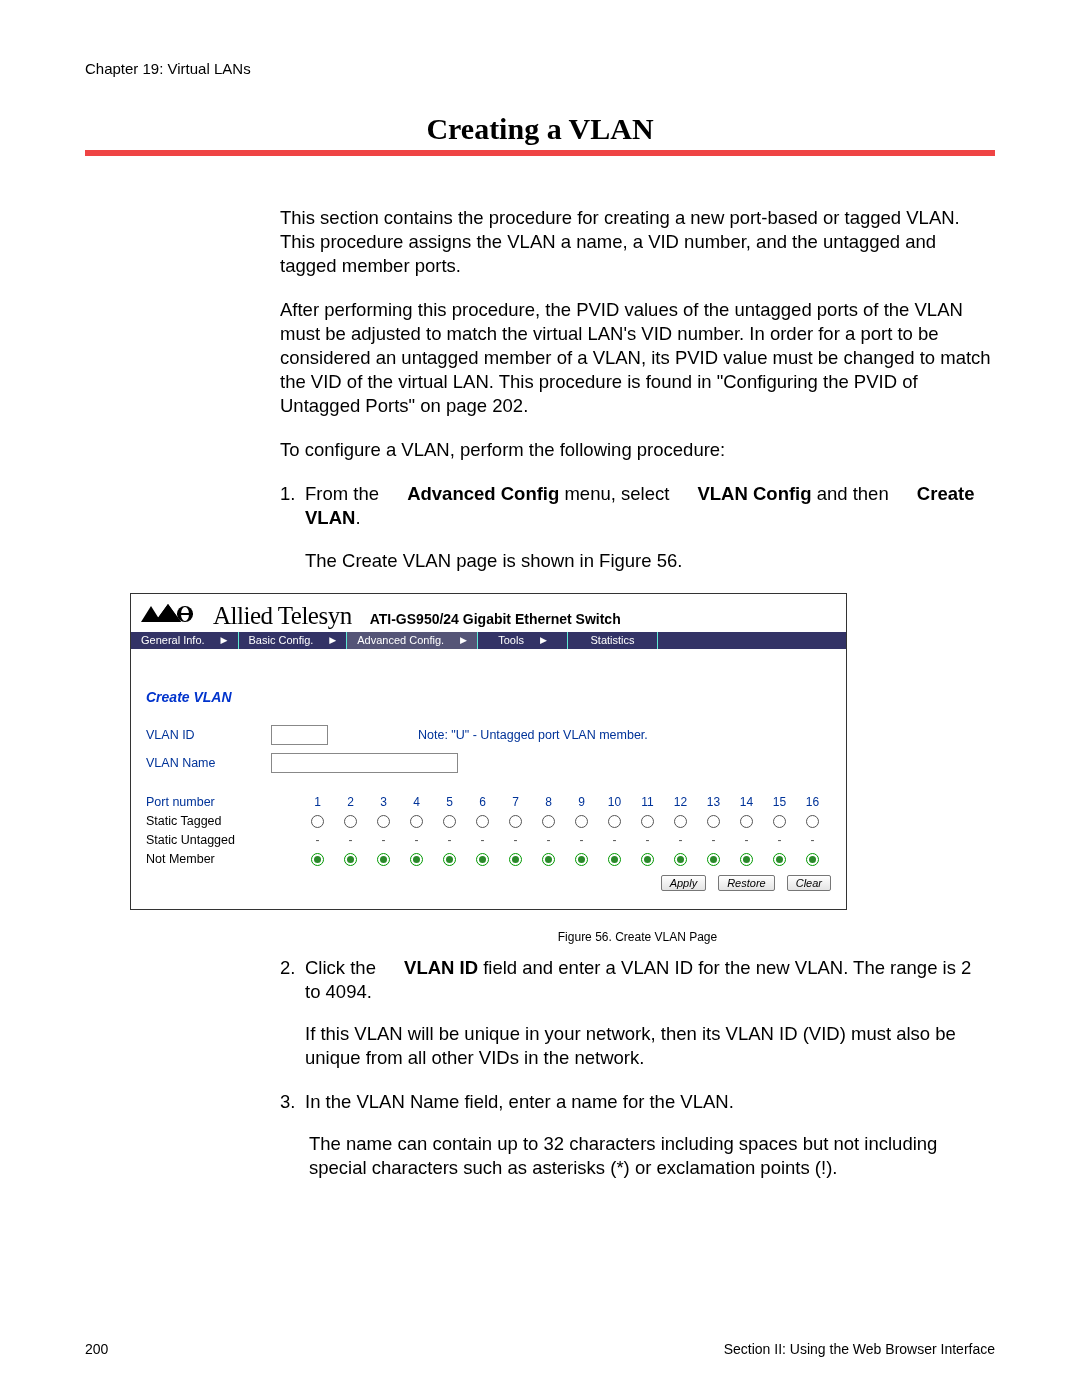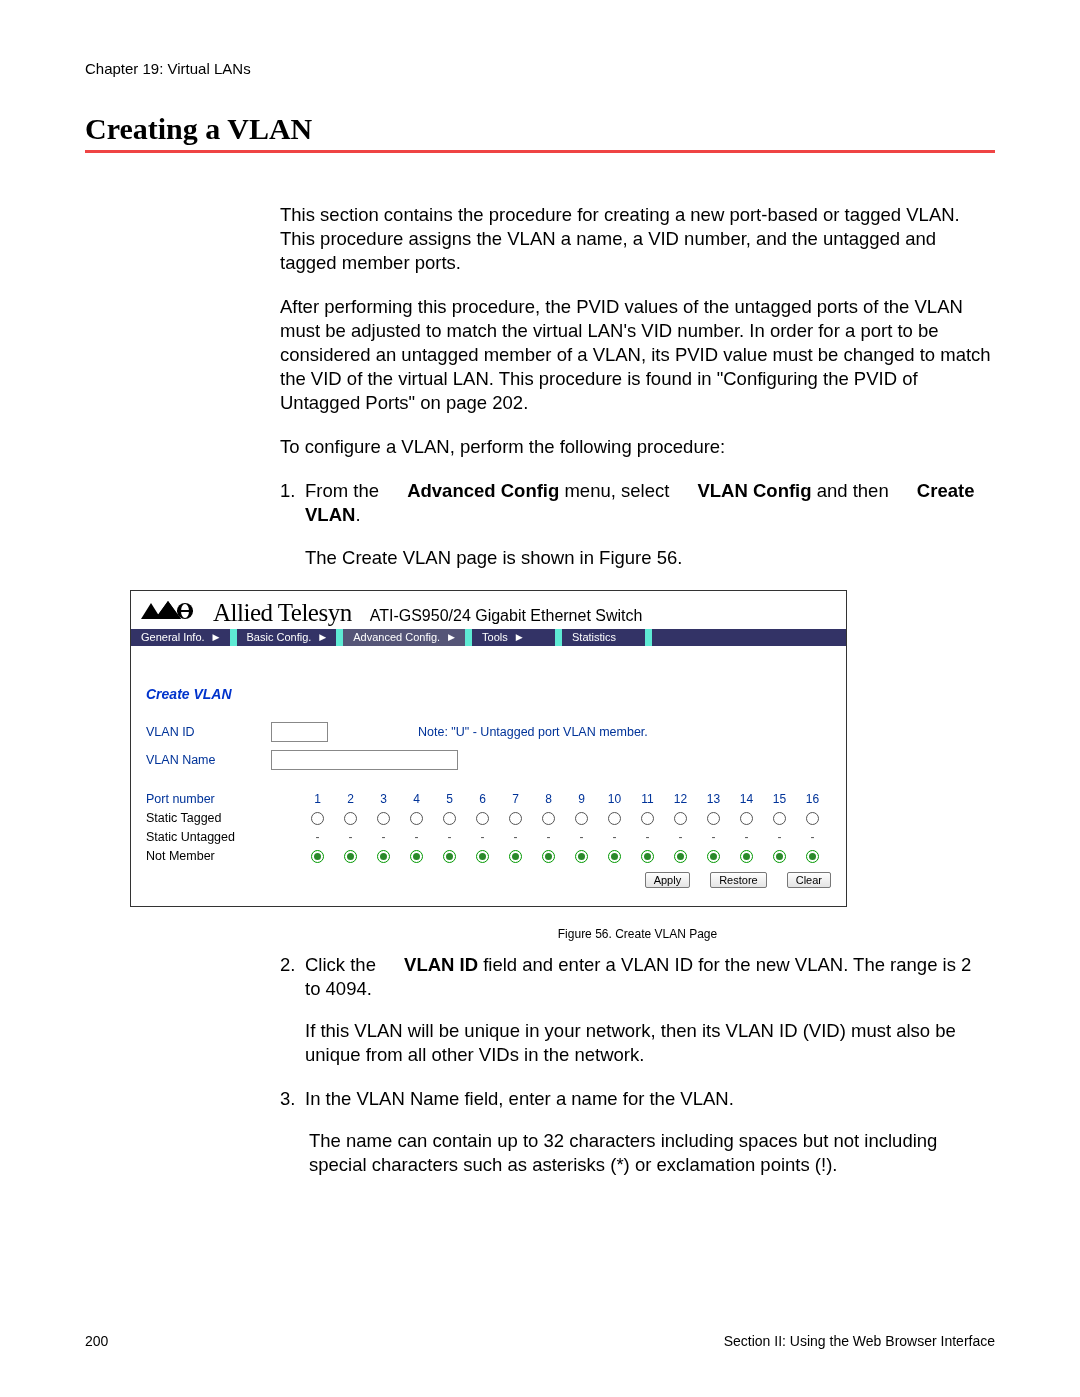--- a/index.html
+++ b/index.html
@@ -18,23 +18,24 @@
   }
   .chapter-header {
     font-size: 15px;
     color: #000;
     margin-bottom: 35px;
   }
   .section-title {
     font-family: "Times New Roman", Times, serif;
     font-size: 30px;
     font-weight: bold;
-    border-bottom: 3px solid #ef4444;
+    border-bottom: 6px solid #ef4444;
     padding-bottom: 4px;
     margin-bottom: 50px;
+    text-align: center;
   }
   .body-text {
     margin-left: 195px;
     font-size: 18.5px;
     line-height: 1.3;
   }
   .body-text p {
     margin: 0 0 20px 0;
   }
   .step {
@@ -68,41 +69,41 @@
   }
   .logo-svg { flex-shrink:0; }
   .brand {
     font-family: "Times New Roman", serif;
     font-size: 25px;
     font-weight: 500;
     letter-spacing: -0.5px;
   }
   .model {
     font-family: Arial, sans-serif;
-    font-size: 16px;
-    font-weight: normal;
+    font-size: 14px;
+    font-weight: bold;
   }
   .menu-bar {
     display: flex;
     background: #336;
     color: #fff;
     font-size: 11px;
     height: 17px;
     align-items: center;
   }
   .menu-item {
     padding: 0 10px;
-    border-right: 7px solid #5eead4;
+    border-right: 1px solid #5eead4;
     display: flex;
     align-items: center;
-    gap: 8px;
+    gap: 16px;
     height: 100%;
     box-sizing: border-box;
     min-width: 90px;
-    justify-content: flex-start;
+    justify-content: center;
   }
   .menu-arrow {
     font-size: 9px;
   }
   .menu-highlight {
     background: #557;
   }
   .fig-body {
     padding: 15px 15px 18px 15px;
   }
@@ -176,40 +177,41 @@
     left:2px; top:2px;
     width:7px; height:7px;
     border-radius:50%;
     background:#2a8a2a;
   }
   .dash { color:#555; }
 
   .btn-row {
     display:flex;
     justify-content:flex-end;
-    gap:20px;
+    gap:12px;
     margin-top:6px;
+    font-style:italic;
   }
   .btn {
     font-size:11px;
     padding:1px 8px;
     border:1px solid #777;
     background:linear-gradient(#fff,#e4e4e4);
     border-radius:2px;
   }
 
   .figure-caption {
     text-align: center;
     font-size: 12px;
     margin: 15px 0 11px 0;
   }
 
   .footer {
     position: absolute;
-    bottom: 48px;
+    bottom: 40px;
     left: 85px;
     right: 85px;
     display: flex;
     justify-content: space-between;
     font-size: 14px;
   }
 </style>
 </head>
 <body>
 

